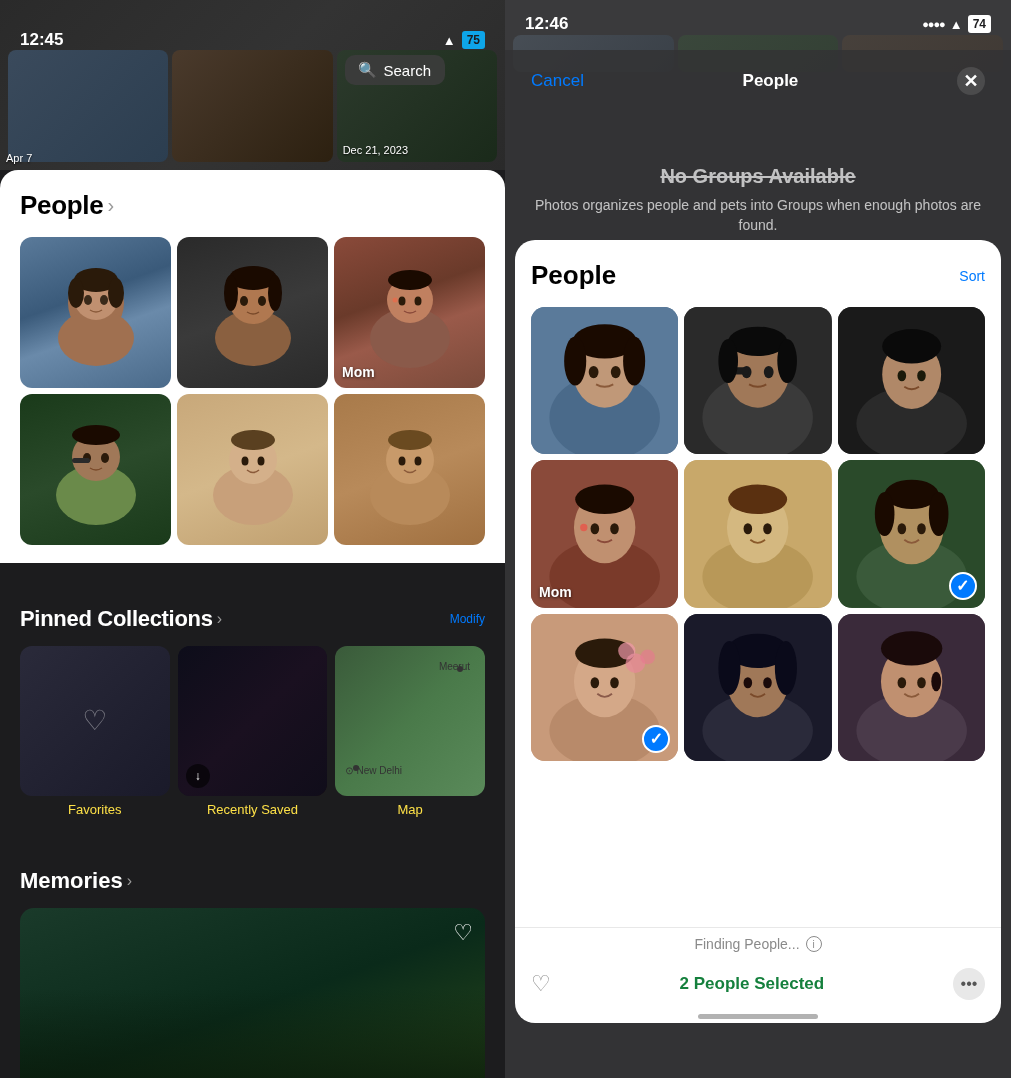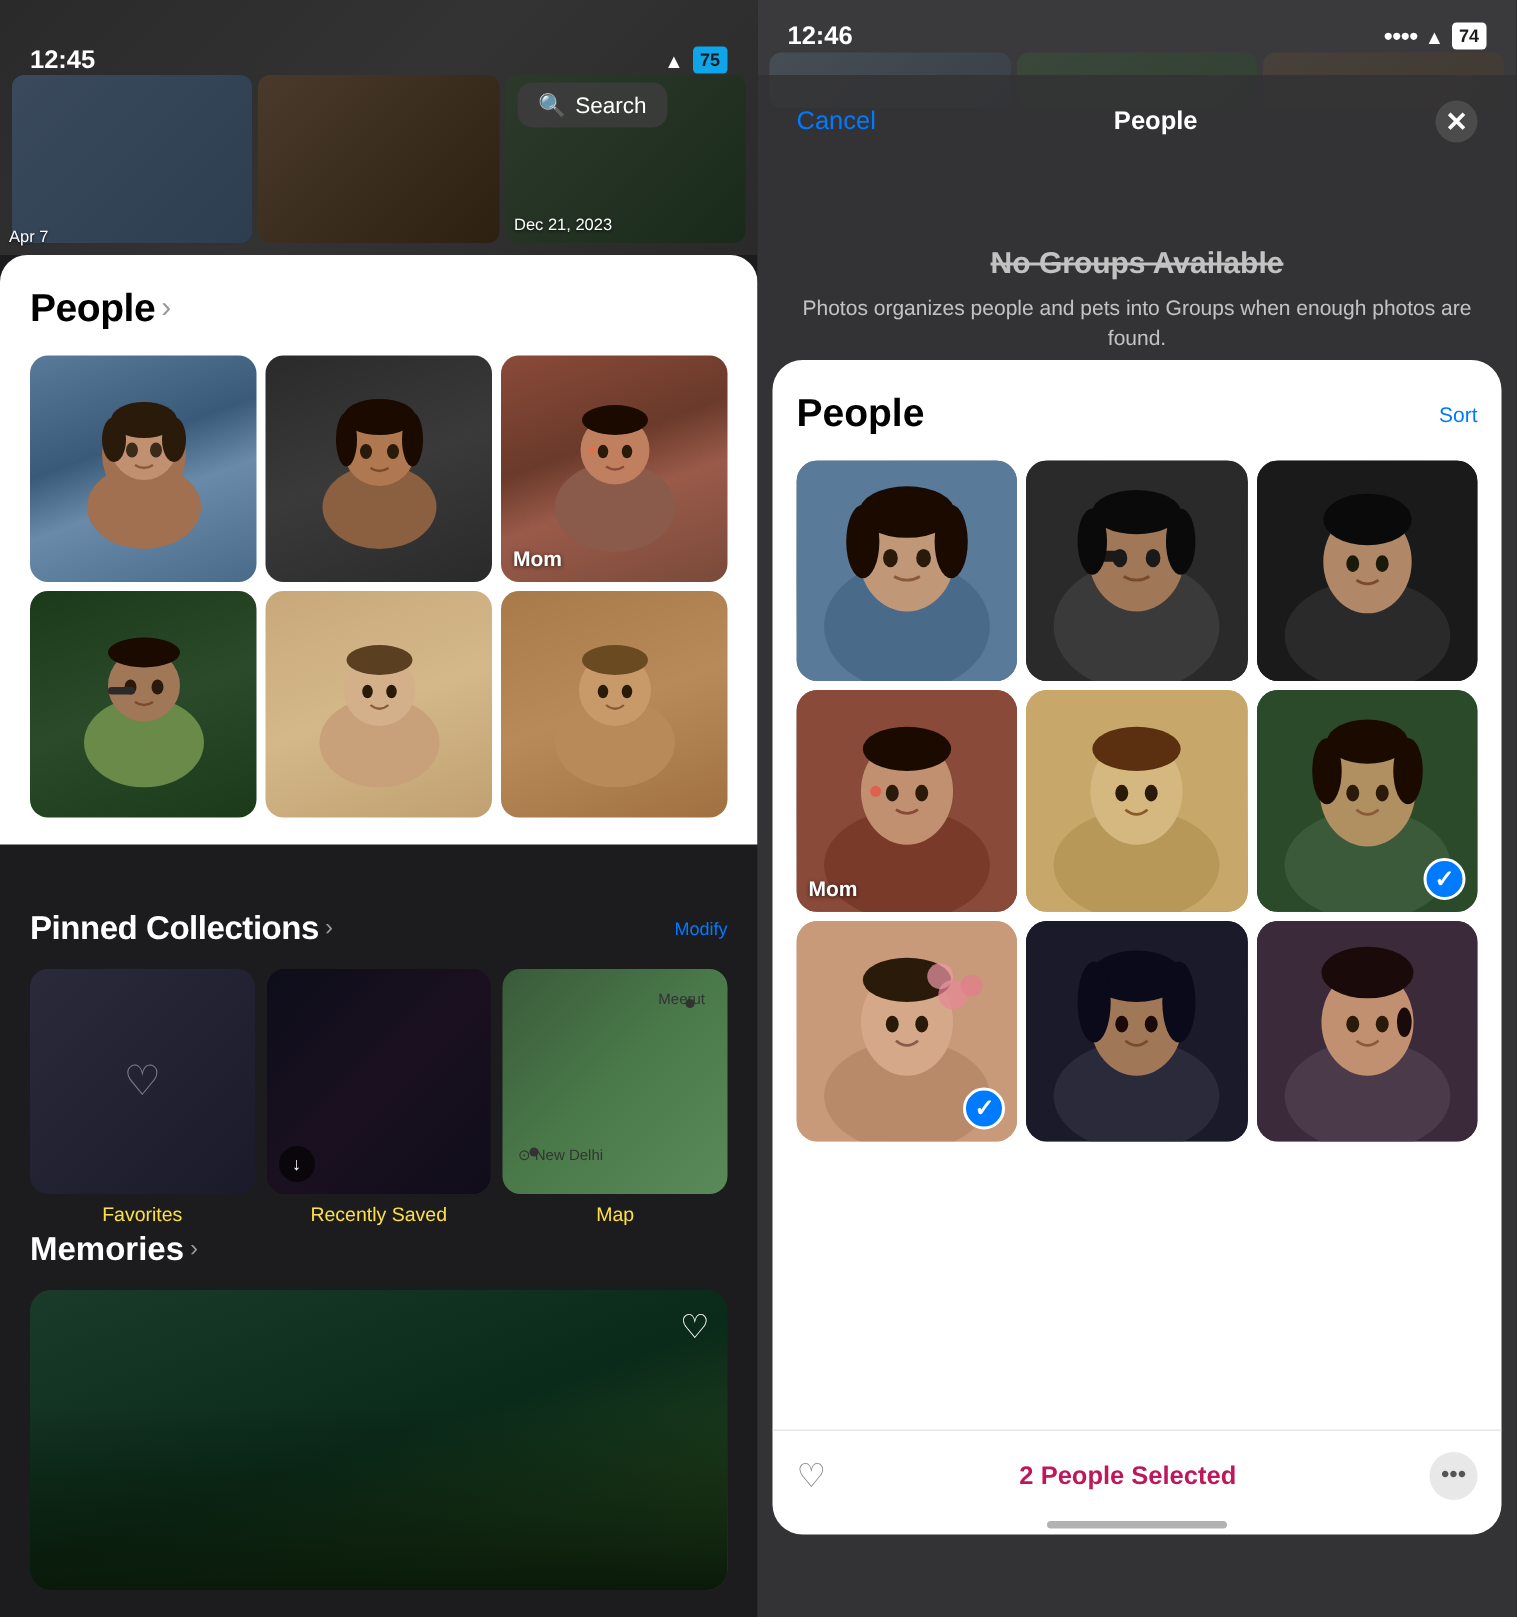--- a/index.html
+++ b/index.html
@@ -292,20 +292,21 @@
       top: 820px;
       left: 0;
       right: 0;
       padding: 0 20px;
     }
 
     .memories-header {
       display: flex;
       align-items: center;
       margin-bottom: 14px;
+      margin-top: 48px;
     }
 
     .memories-title {
       font-size: 22px;
       font-weight: 800;
       color: white;
     }
 
     .memories-chevron { color: #999; font-size: 16px; margin-left: 4px; }
 
@@ -571,21 +572,21 @@
     }
 
     .heart-outline {
       color: #8a8a8a;
       font-size: 22px;
     }
 
     .selected-text {
       font-size: 17px;
       font-weight: 700;
-      color: #be185d;
+      color: #15803d;
     }
 
     .ellipsis-btn {
       width: 32px;
       height: 32px;
       border-radius: 50%;
       background: #e8e8e8;
       display: flex;
       align-items: center;
       justify-content: center;
@@ -944,20 +945,24 @@
             <path d="M54 65 Q60 70 66 65" stroke="#8a5a3a" stroke-width="1.5" fill="none"></path>
             <ellipse cx="60" cy="28" rx="25" ry="14" fill="#1a0a0a"></ellipse>
             <ellipse cx="80" cy="55" rx="4" ry="8" fill="#1a0a0a"></ellipse>
           </svg>
         </div>
 
       </div>
     </div>
 
     <div style="padding: 8px 16px 4px; border-top: 1px solid #e8e8e8;">
+      <div class="finding-people">
+        <span>Finding People...</span>
+        <div class="info-circle">i</div>
+      </div>
       <div class="selected-bar">
         <span class="heart-outline">♡</span>
         <span class="selected-text">2 People Selected</span>
         <div class="ellipsis-btn">
           <span>•••</span>
         </div>
       </div>
       <div class="home-indicator"></div>
     </div>
   </div>

